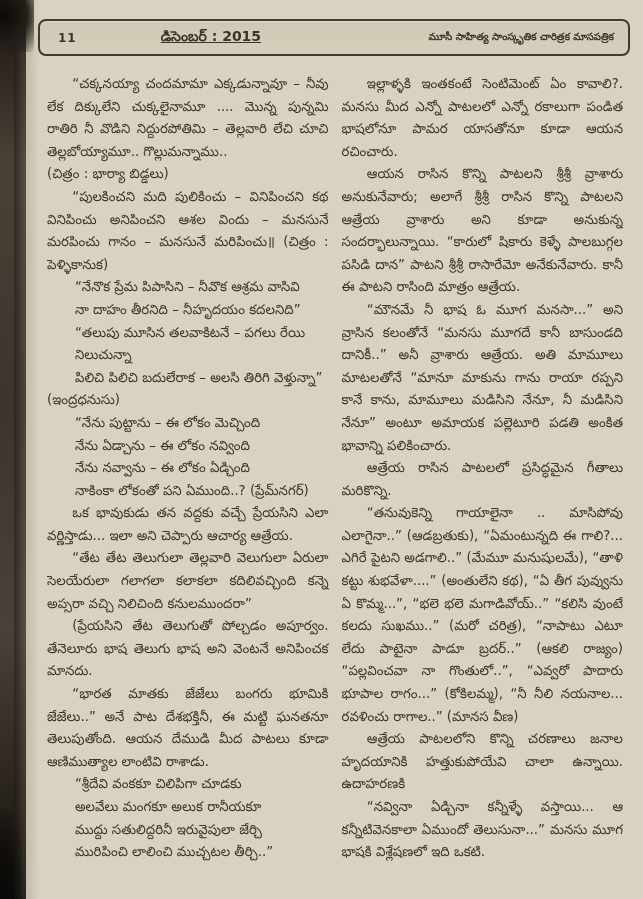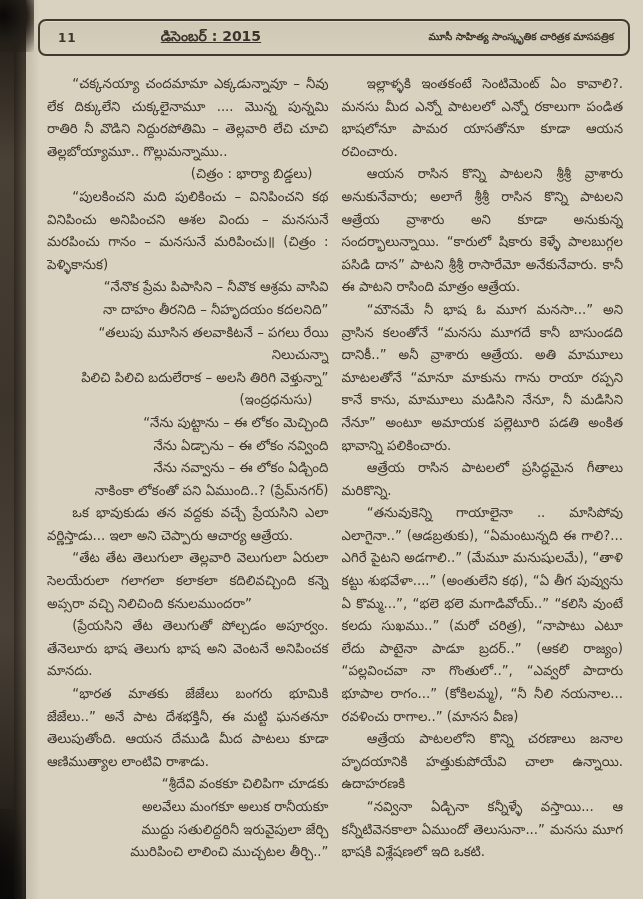--- a/index.html
+++ b/index.html
@@ -57,22 +57,22 @@
     border:2px solid #46403五;
     border-radius:2px;
     background:var(--page-bg);
     padding:7px 6px 0 9px;
     display:flex;gap:13px;
     overflow:hidden;
   }
   .col{width:283px;overflow:hidden;font-size:13.3px;line-height:1.70;}
   .block{margin:0;}
   .para{text-align:justify;text-indent:1.9em;}
-  .line{margin-left:2.1em;text-align:right;}
-  .attrib{text-align:right;padding-right:1.2em;}
+  .line{margin-left:2.1em;text-align:left;}
+  .attrib{padding-right:1.2em;}
 </style>
 </head>
 <body>
 
 <div class="top-strip"></div>
 <div class="spine"></div>
 <div class="spine-fade"></div>
 <div class="corner-blob"></div>
 <div class="corner-blob-bottom"></div>
 

